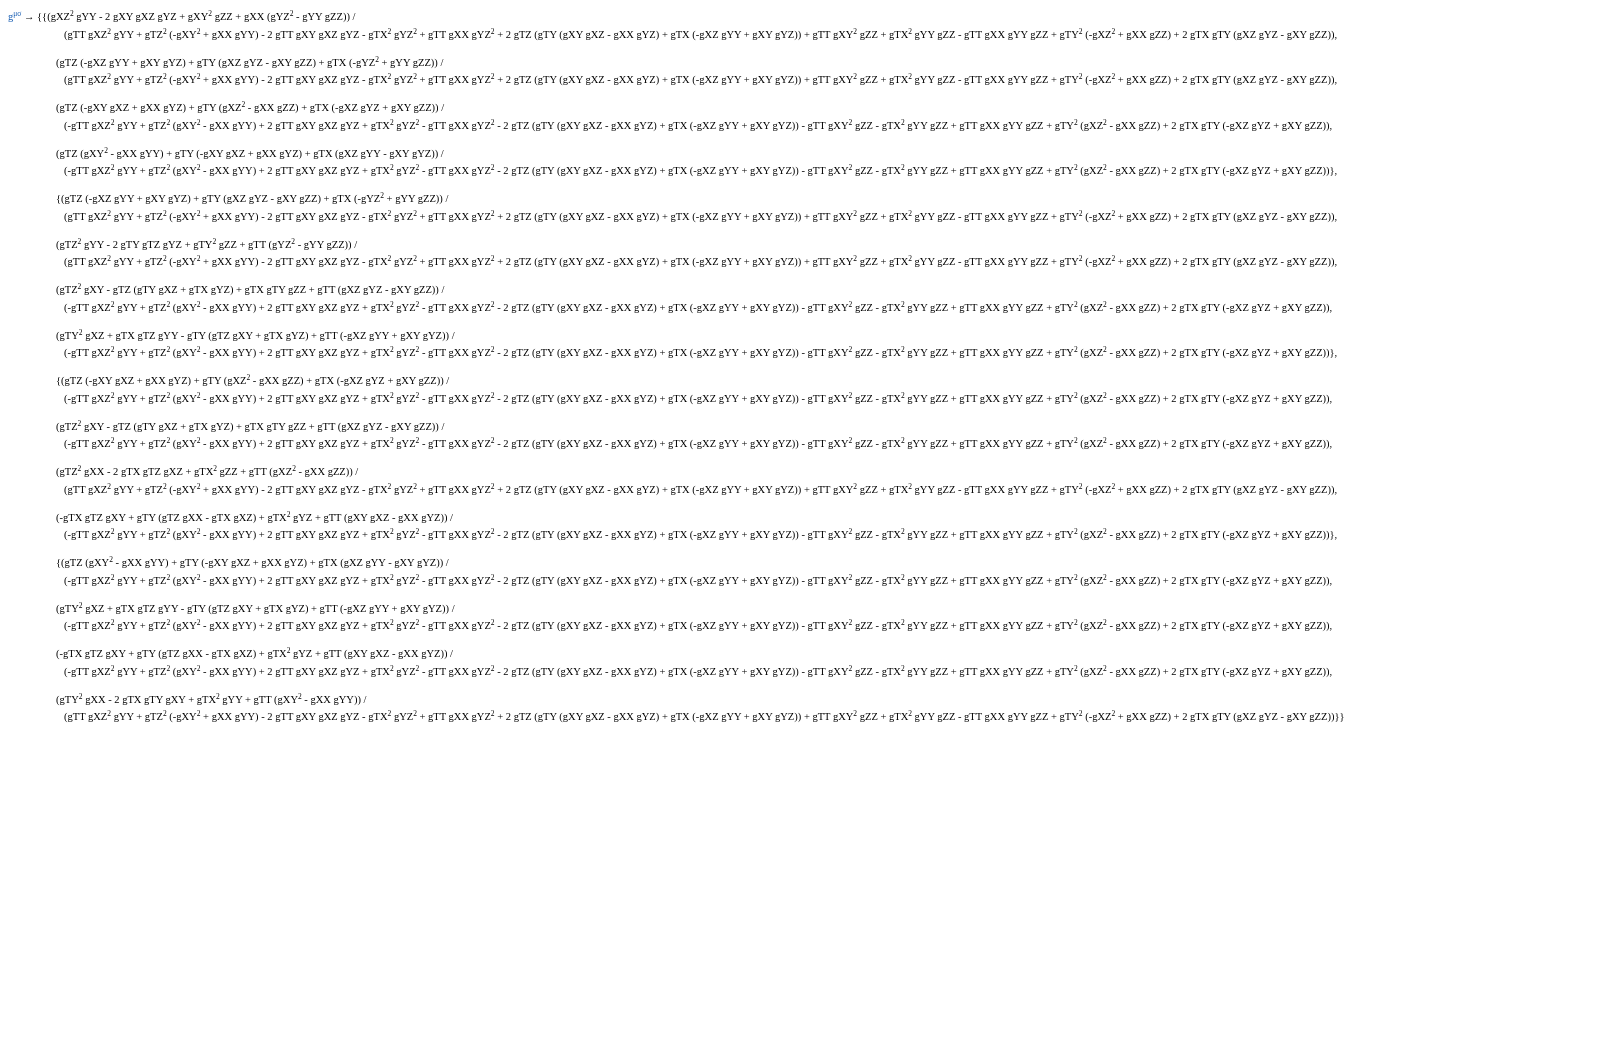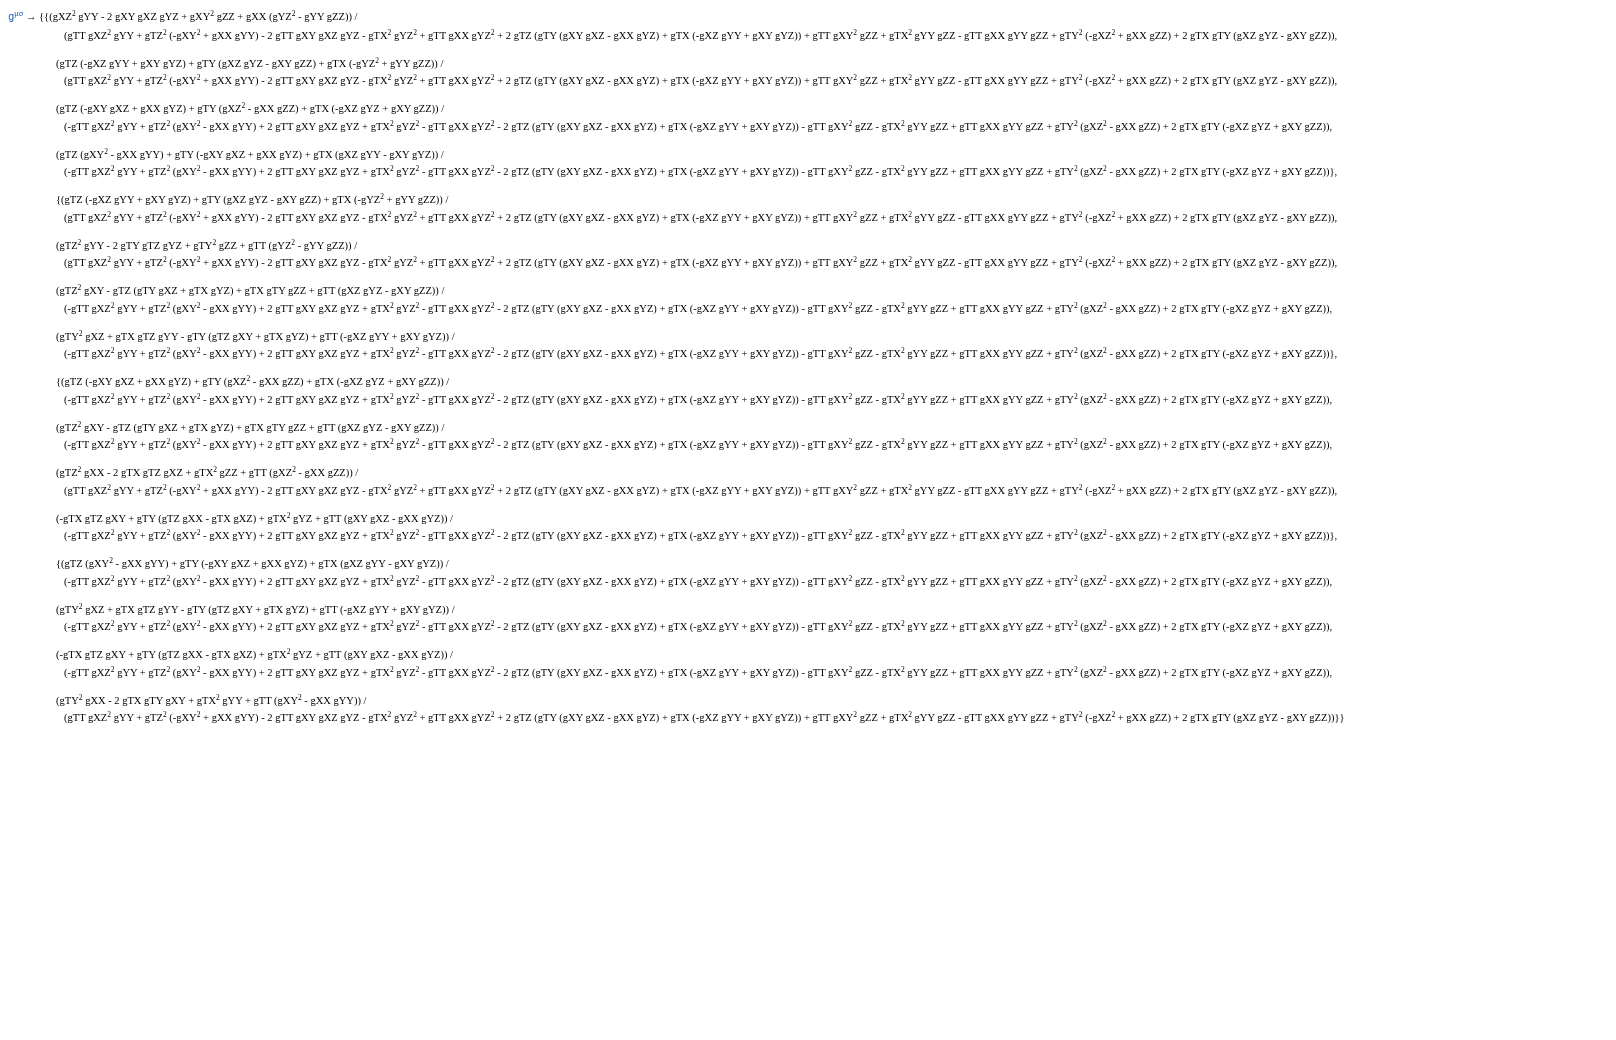--- a/index.html
+++ b/index.html
@@ -1,16 +1,16 @@
 <!DOCTYPE html>
 <html><head>
 <meta charset="utf-8">
 <style>
 body{margin:0;padding:8px;background:#fff;font-family:'Times New Roman',serif;font-size:10.5px;color:#000;width:1616px}
-.lhs{color:#1a5fb4;font-family:Liberation Mono, monospace}
+.lhs{color:#1a5fb4;font-family:Liberation Serif, serif}
 .line{white-space:nowrap;margin:0;padding:1px 0;line-height:1.5}
 .indent1{padding-left:48px}
 .indent2{padding-left:56px}
 sup{font-size:7.5px;line-height:0}
 </style>
 </head>
 <body>
 
 <div>
 <div class="line"><span class="lhs"><span>g</span><sup>μσ</sup></span><span> → </span><span>{{(gXZ<sup>2</sup> gYY - 2 gXY gXZ gYZ + gXY<sup>2</sup> gZZ + gXX (gYZ<sup>2</sup> - gYY gZZ)) /</span></div>

